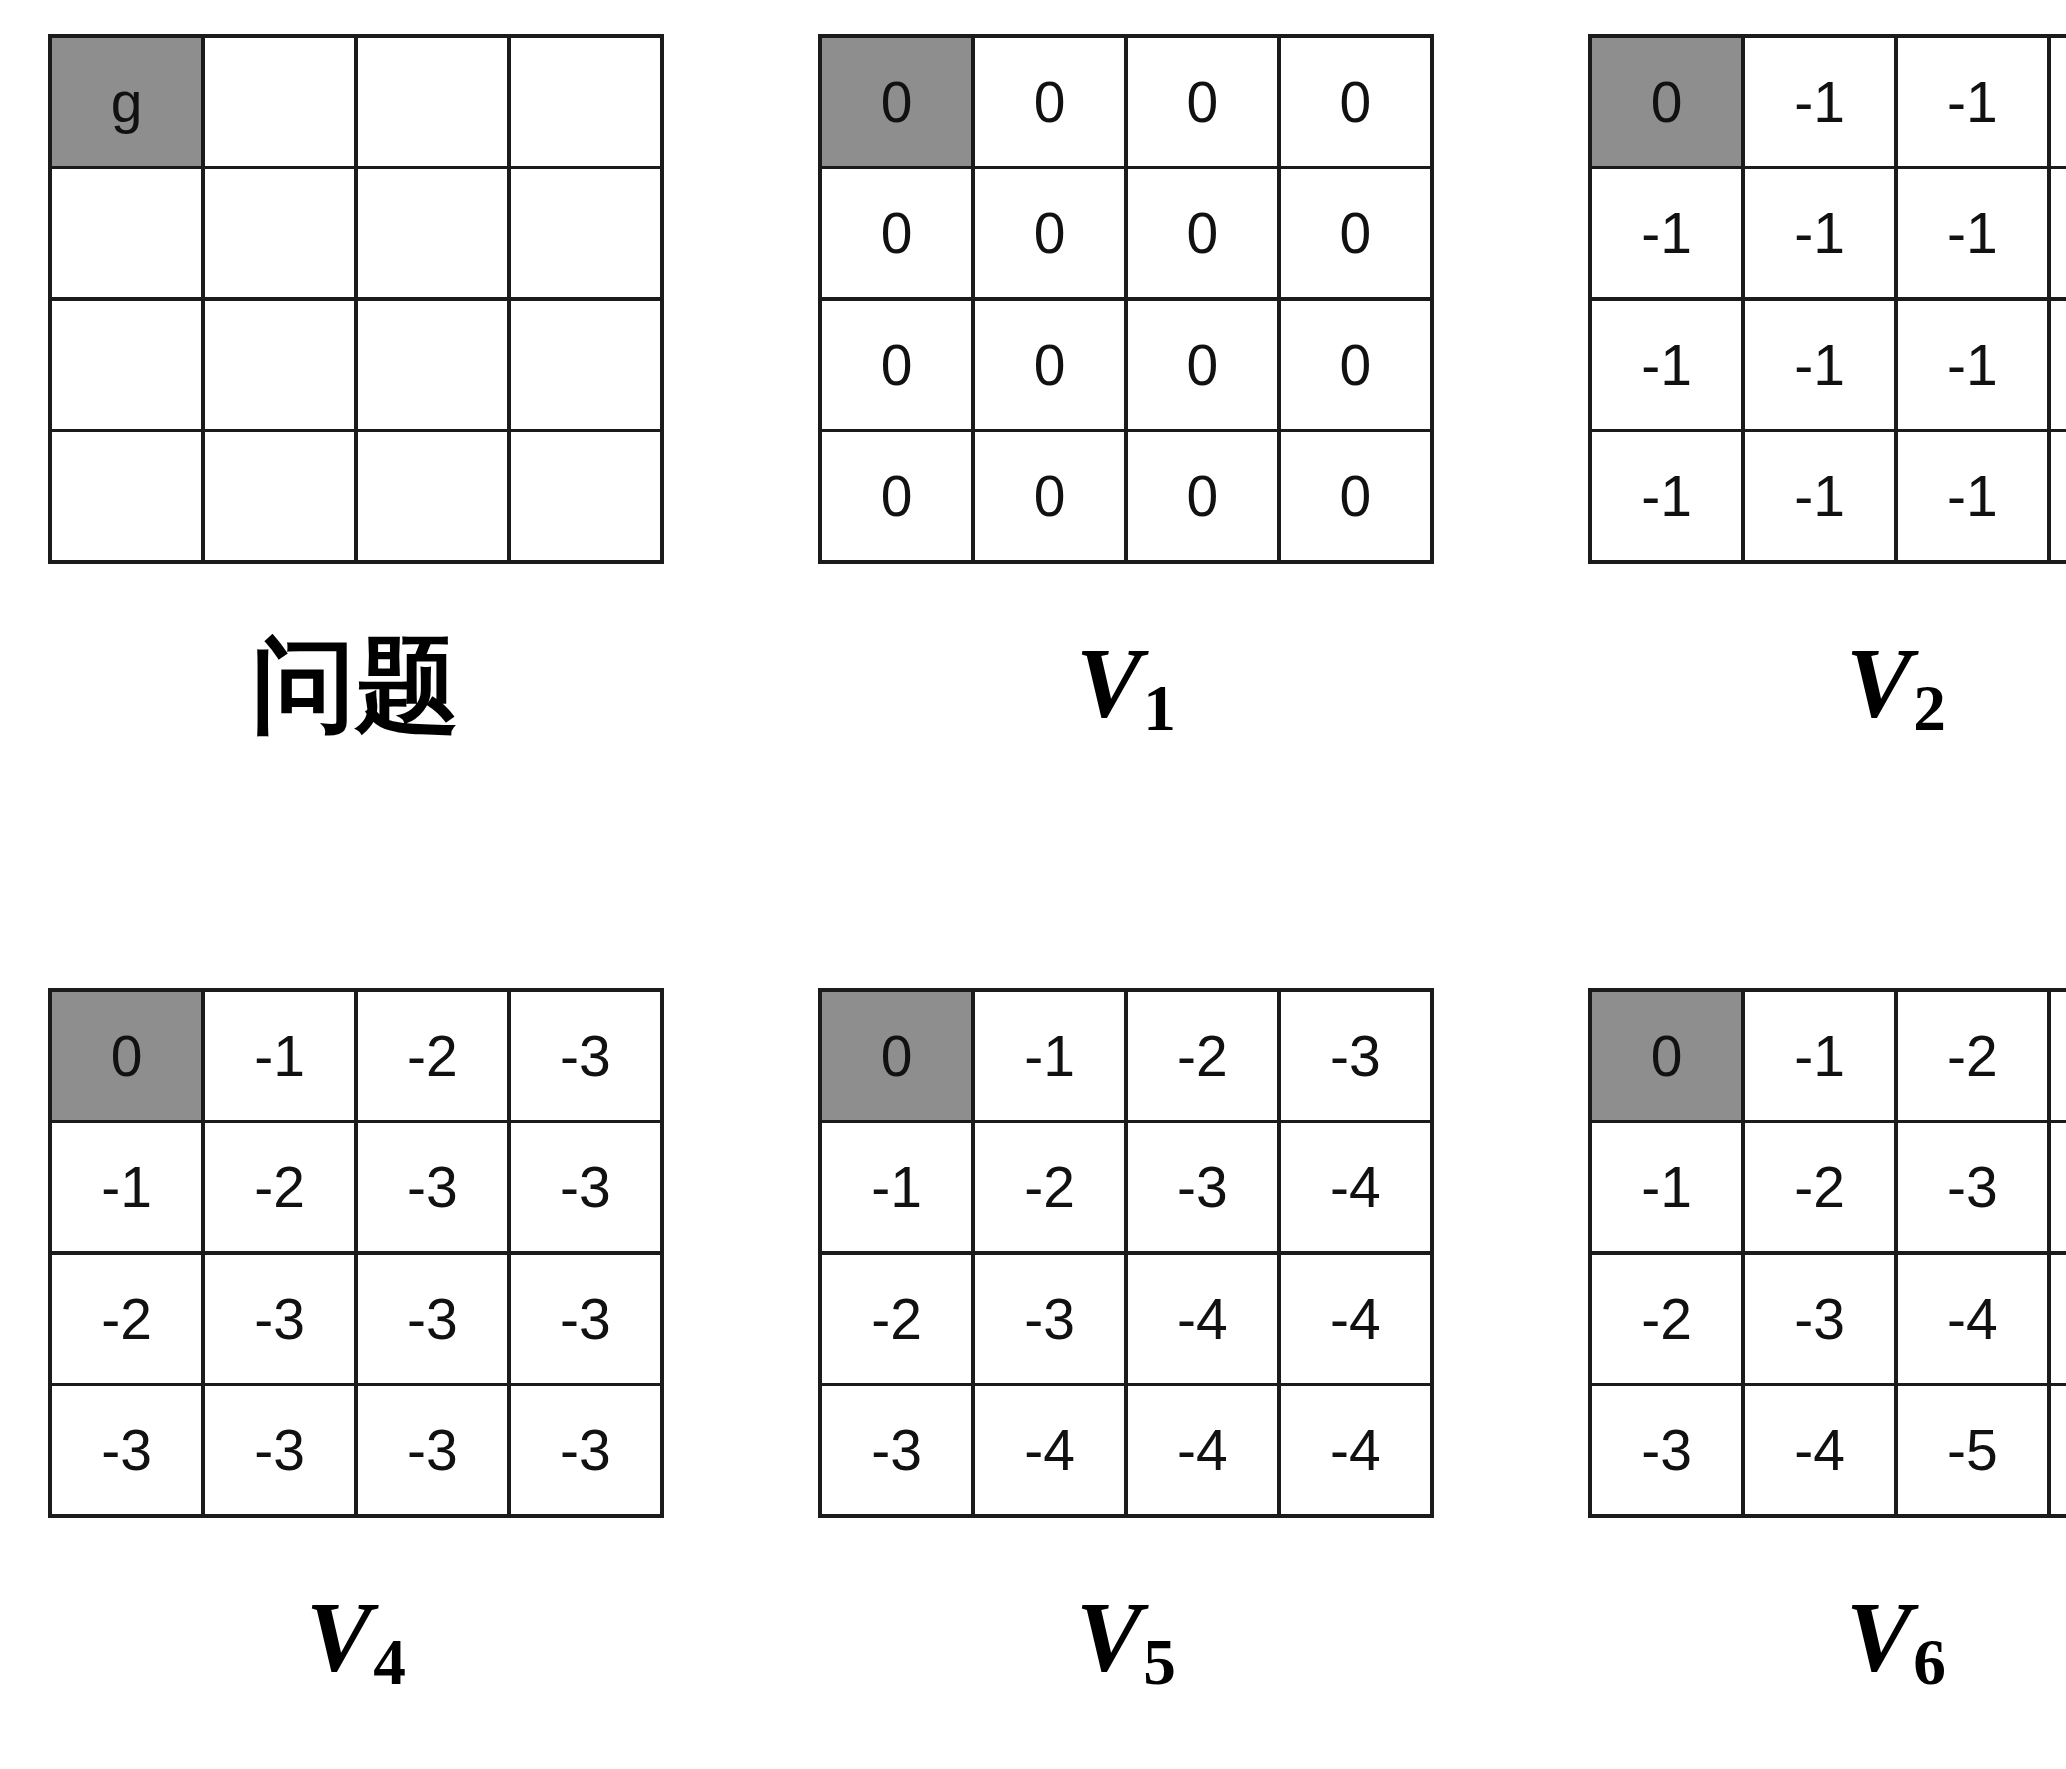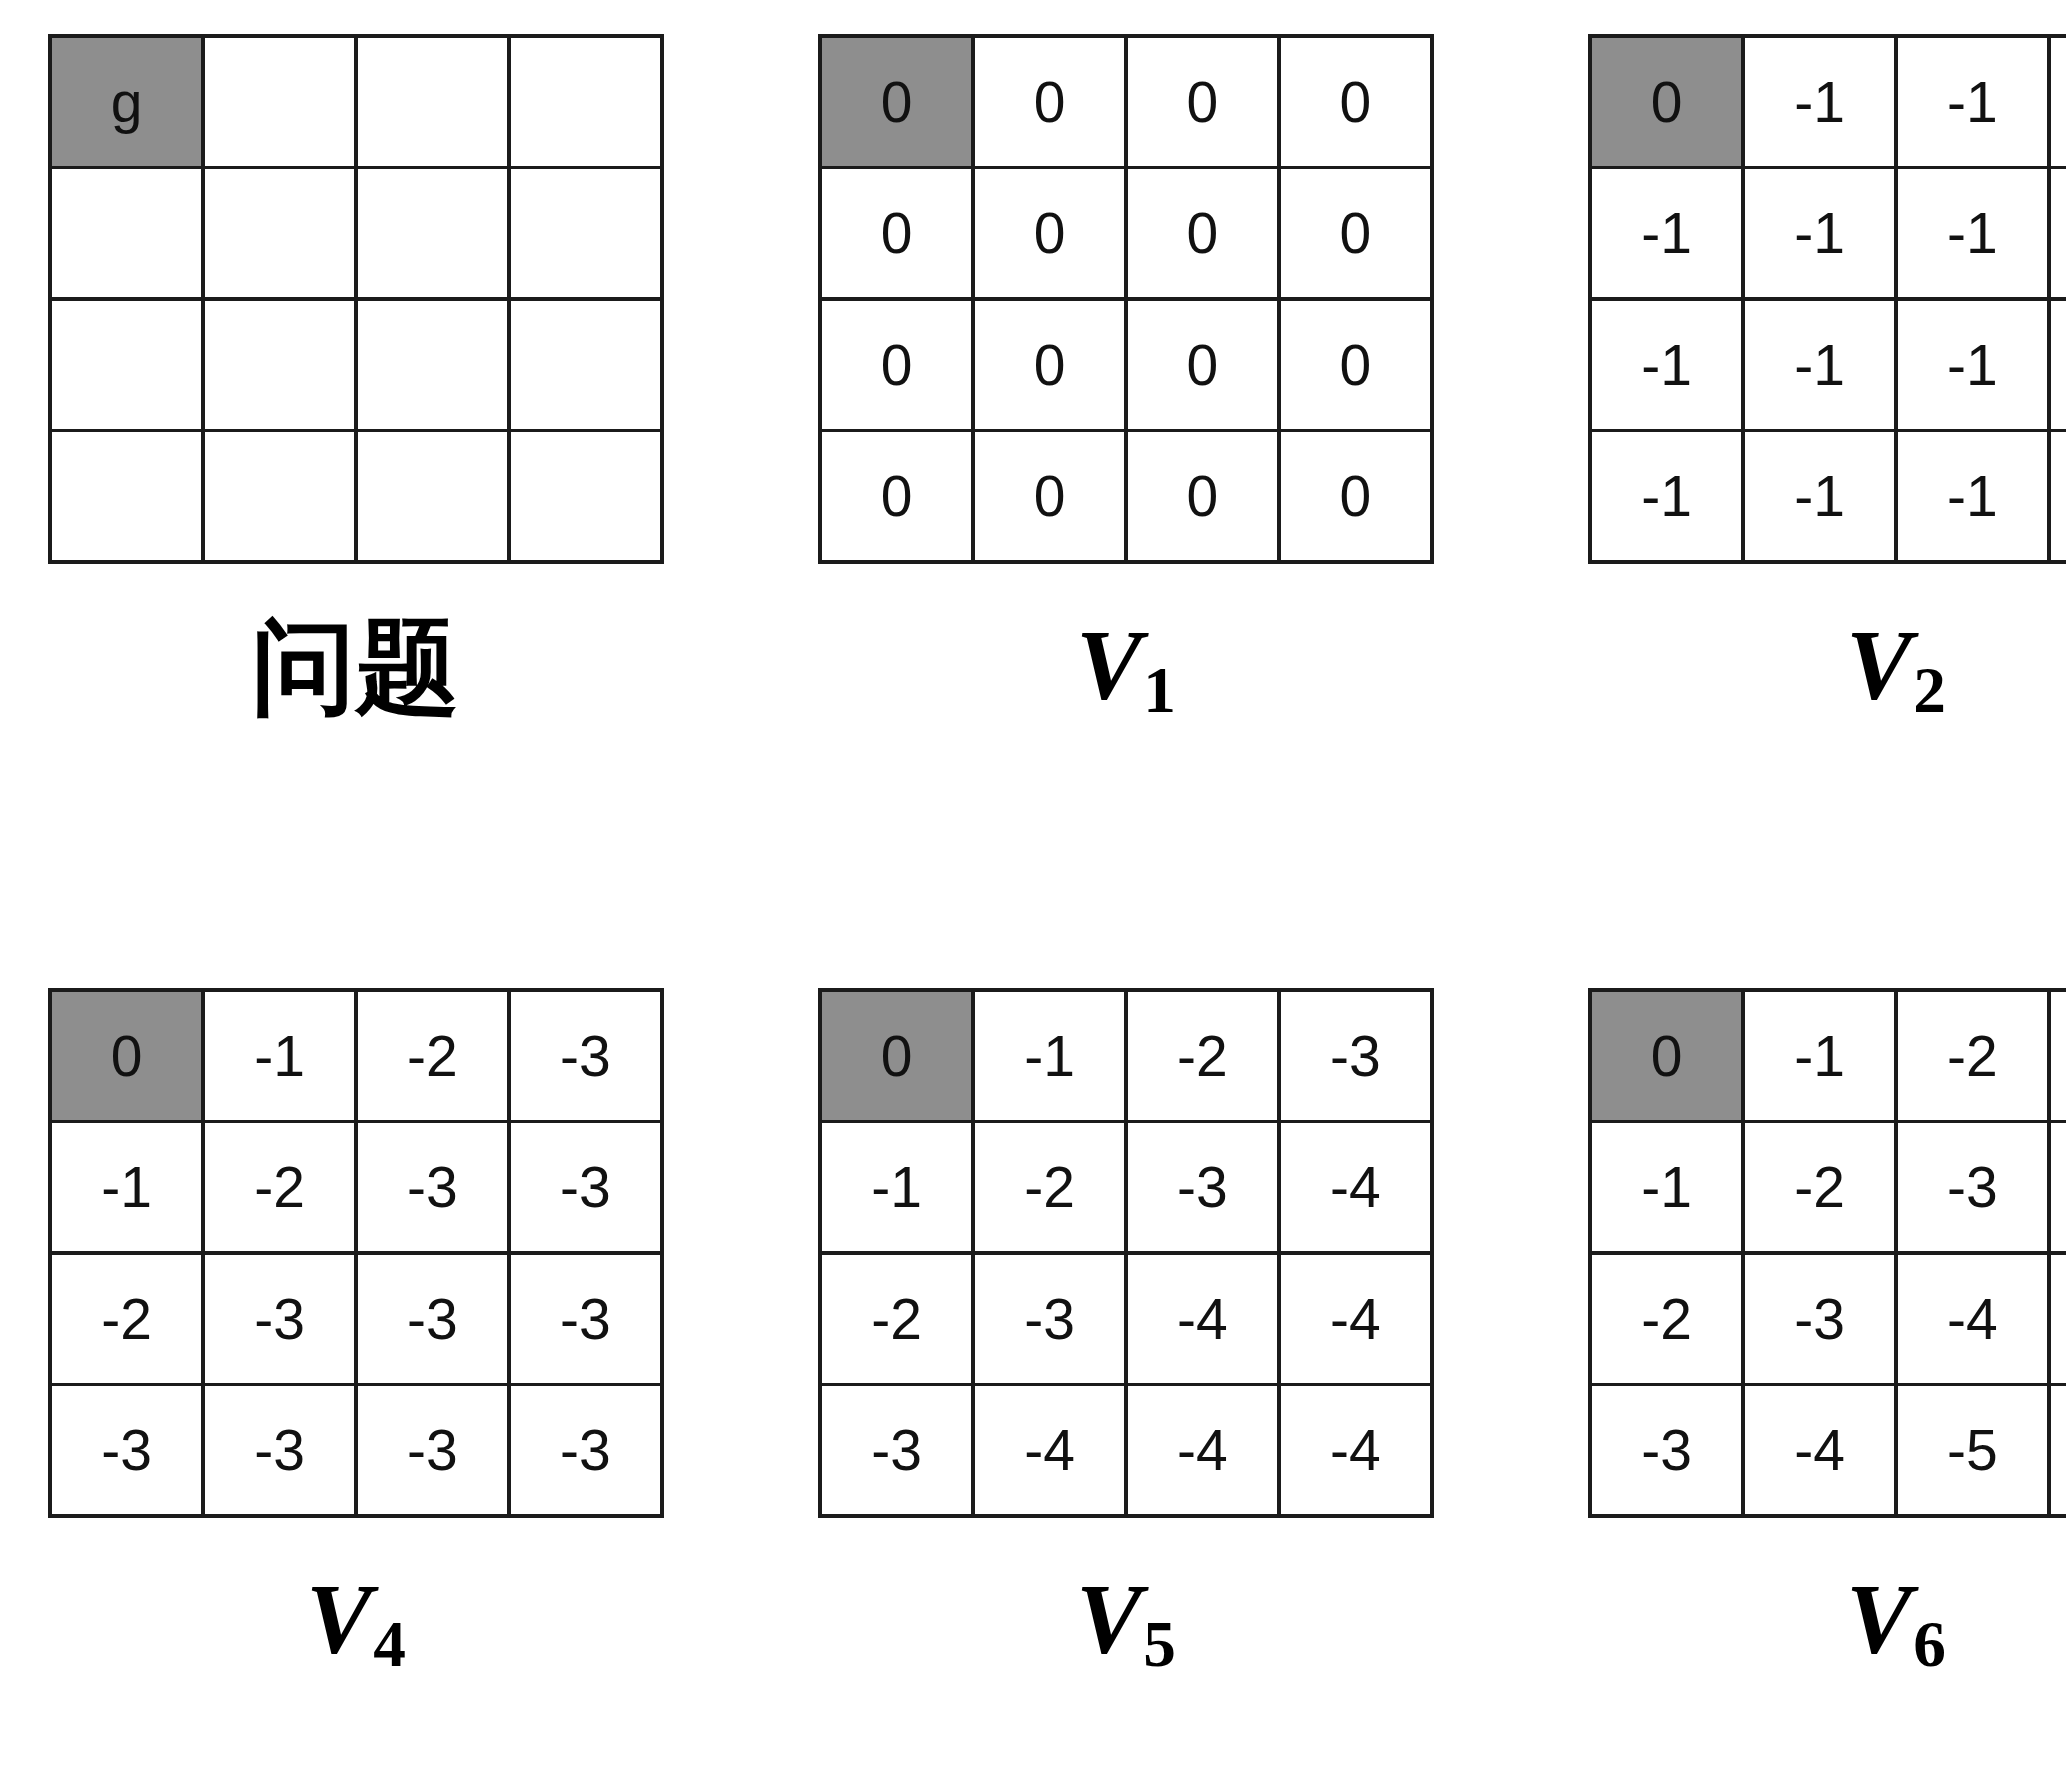--- a/index.html
+++ b/index.html
@@ -52,21 +52,21 @@
     justify-content: center;
     font-family: "Liberation Sans", "DejaVu Sans", sans-serif;
     font-size: 57px;
     font-weight: 400;
     color: var(--text);
   }
   .cell.goal {
     background: var(--goal-bg);
   }
   .caption {
-    margin-top: 47px;
+    margin-top: 65px;
     font-family: "Liberation Serif", "DejaVu Serif", serif;
     font-weight: 700;
     font-size: 99px;
     line-height: 1.1;
     color: #000000;
     text-align: center;
     white-space: nowrap;
   }
   .caption.math .cap-main {
     font-style: italic;

